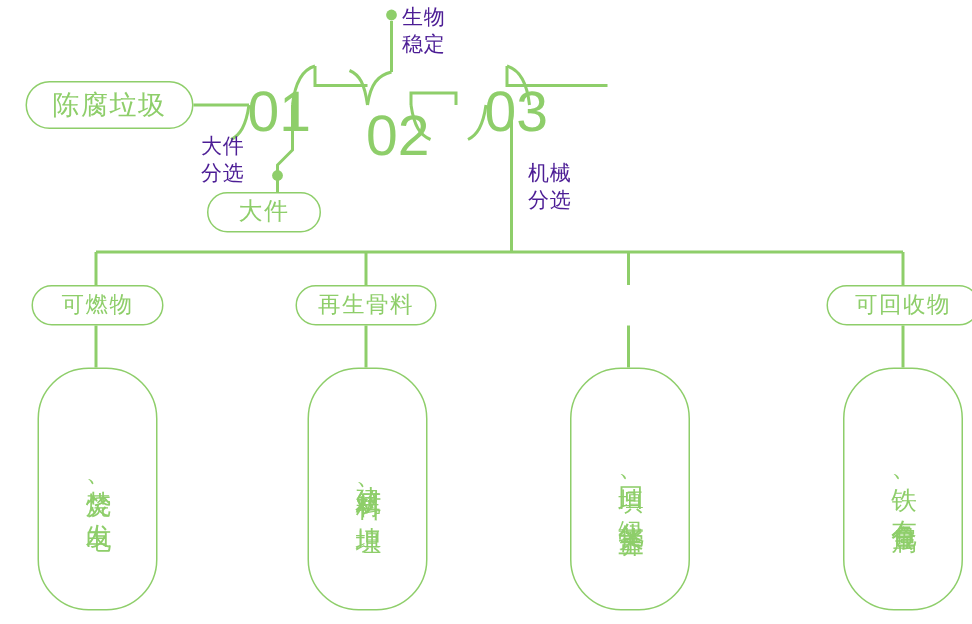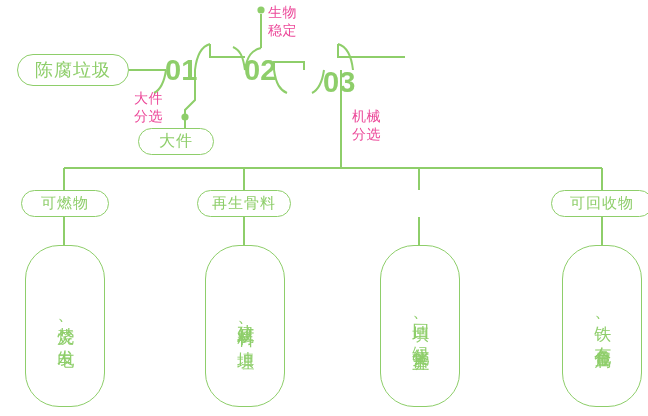--- a/index.html
+++ b/index.html
@@ -57,34 +57,34 @@
   }
   .pill-cat-1 { left: 21px;  width: 88px; }
   .pill-cat-2 { left: 197px; width: 94px; }
   .pill-cat-3 { left: 384px; width: 72px; }
   .pill-cat-4 { left: 551px; width: 102px; }
 
   
   .step-num {
     position: absolute;
     color: #8ece6a;
-    font-size: 29px;
-    font-weight: 700;
+    font-size: 38px;
+    font-weight: 400;
     letter-spacing: 0px;
     line-height: 1;
     font-family: "Liberation Sans", "DejaVu Sans", sans-serif;
   }
   .step-1 { left: 165px; top: 56px; }
-  .step-2 { left: 244px; top: 56px; }
-  .step-3 { left: 323px; top: 68px; }
+  .step-2 { left: 244px; top: 72px; }
+  .step-3 { left: 323px; top: 56px; }
 
   
   .side-label {
     position: absolute;
-    color: #ec4899;
+    color: #4c1d95;
     font-size: 14px;
     line-height: 1.28;
     letter-spacing: 0.5px;
     white-space: pre-line;
     text-align: left;
     font-family: Liberation Serif, serif;
   }
   .label-bio    { left: 268px; top: 4px; }
   .label-bulky  { left: 134px; top: 90px; }
   .label-mech   { left: 352px; top: 84px; margin-top: 24px; }

